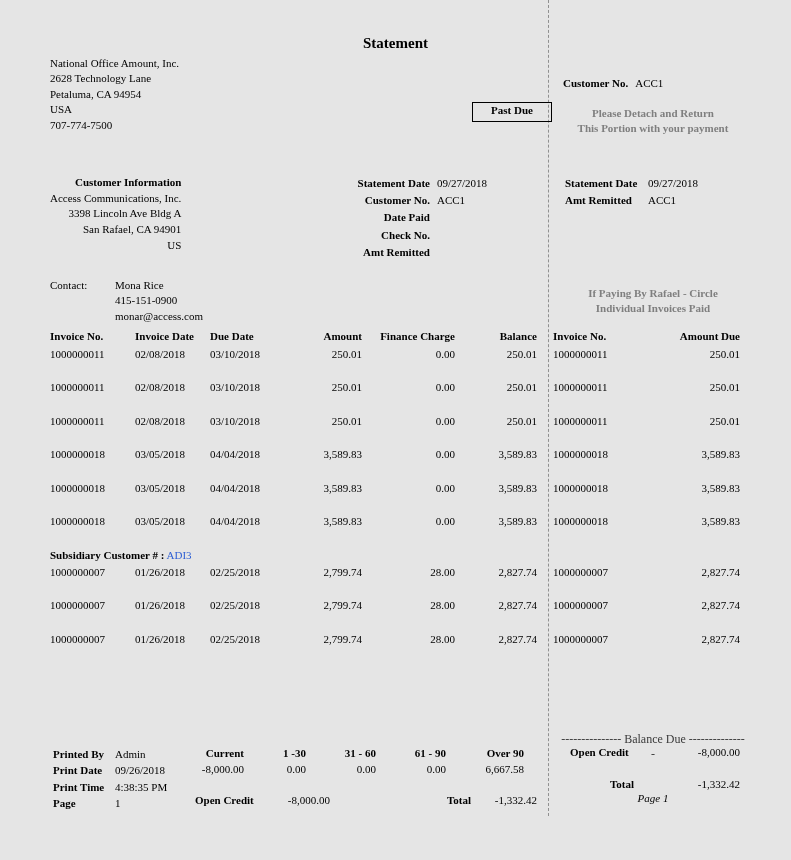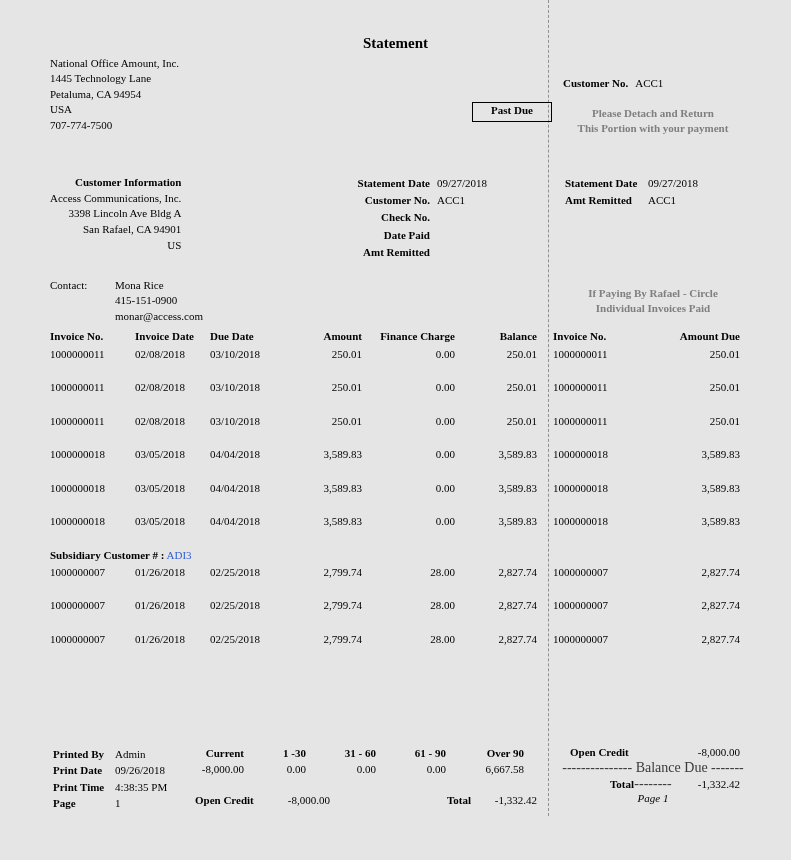--- a/index.html
+++ b/index.html
@@ -36,37 +36,37 @@
   .print-info{left:53px;top:746px;line-height:16.3px;}
   .plbl{display:inline-block;width:62px;font-weight:bold;}
   .aging{left:182px;top:747px;display:grid;grid-template-columns:62px 62px 70px 70px 78px;grid-auto-rows:15.6px;}
   .aging span{text-align:right;}
   .oc-label{left:195px;top:794px;font-weight:bold;}
   .oc-value{left:250px;top:794px;width:80px;text-align:right;}
   .total-label{left:447px;top:794px;font-weight:bold;}
   .total-value{left:457px;top:794px;width:80px;text-align:right;}
   .stub-oc-label{left:570px;top:746px;font-weight:bold;}
   .stub-oc-value{left:660px;top:746px;width:80px;text-align:right;}
-  .stub-divider{left:561px;top:760px;width:184px;text-align:center;font-size:14px;color:#3a3a3a;}
+  .stub-divider{left:561px;top:732px;width:184px;text-align:center;font-size:12px;color:#3a3a3a;}
   .stub-total-label{left:610px;top:778px;font-weight:bold;}
   .stub-total-value{left:660px;top:778px;width:80px;text-align:right;}
   .stub-page{left:563px;top:792px;width:180px;text-align:center;font-style:italic;}
 </style>
 </head>
 <body>
 
 <div class="page">
 
   <div class="abs perforation"></div>
 
   <div class="abs title">Statement</div>
 
   <div class="abs company">
     <div>National Office Amount, Inc.</div>
-    <div>1445 Technology Lane</div>
+    <div>2628 Technology Lane</div>
     <div>Petaluma, CA 94954</div>
     <div>USA</div>
     <div>707-774-7500</div>
   </div>
 
   <div class="abs past-due">Past Due</div>
 
   <div class="abs stub-custno">
     <span>Customer No.</span><span class="v">ACC1</span>
   </div>
@@ -85,24 +85,24 @@
   </div>
 
   <div class="abs stmt-meta">
     <div>
       <span class="meta-label">Statement Date</span><span class="meta-value">09/27/2018</span>
     </div>
     <div>
       <span class="meta-label">Customer No.</span><span class="meta-value">ACC1</span>
     </div>
     <div>
+      <span class="meta-label">Date Paid</span><span class="meta-value"></span>
+    </div>
+    <div>
       <span class="meta-label">Check No.</span><span class="meta-value"></span>
-    </div>
-    <div>
-      <span class="meta-label">Date Paid</span><span class="meta-value"></span>
     </div>
     <div>
       <span class="meta-label">Amt Remitted</span><span class="meta-value"></span>
     </div>
   </div>
 
   <div class="abs stub-meta">
     <div>
       <span class="slbl">Statement Date</span><span>09/27/2018</span>
     </div>

